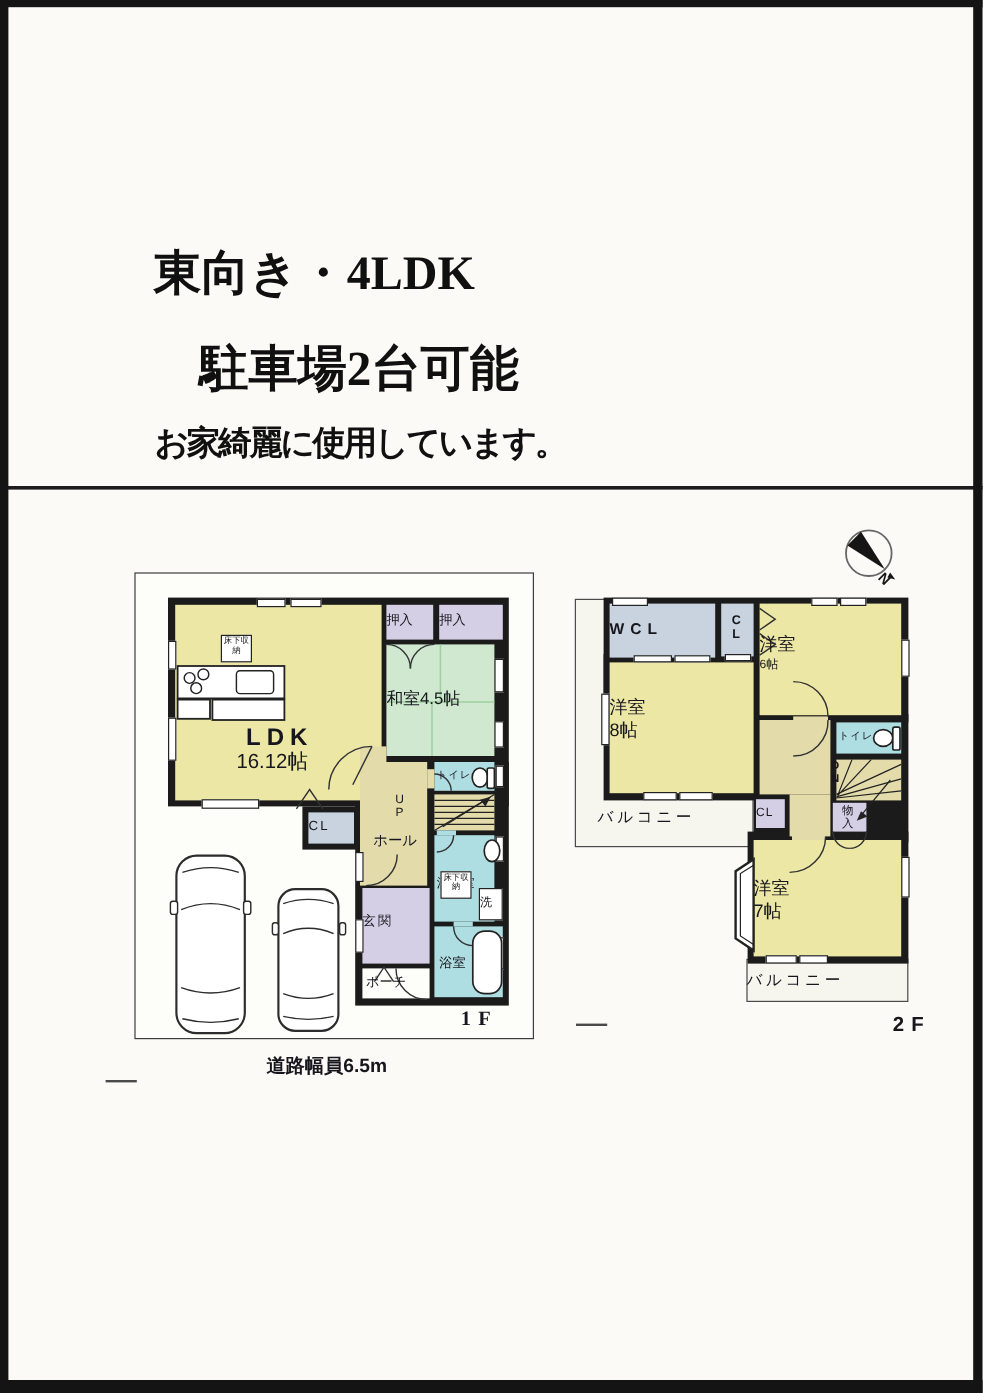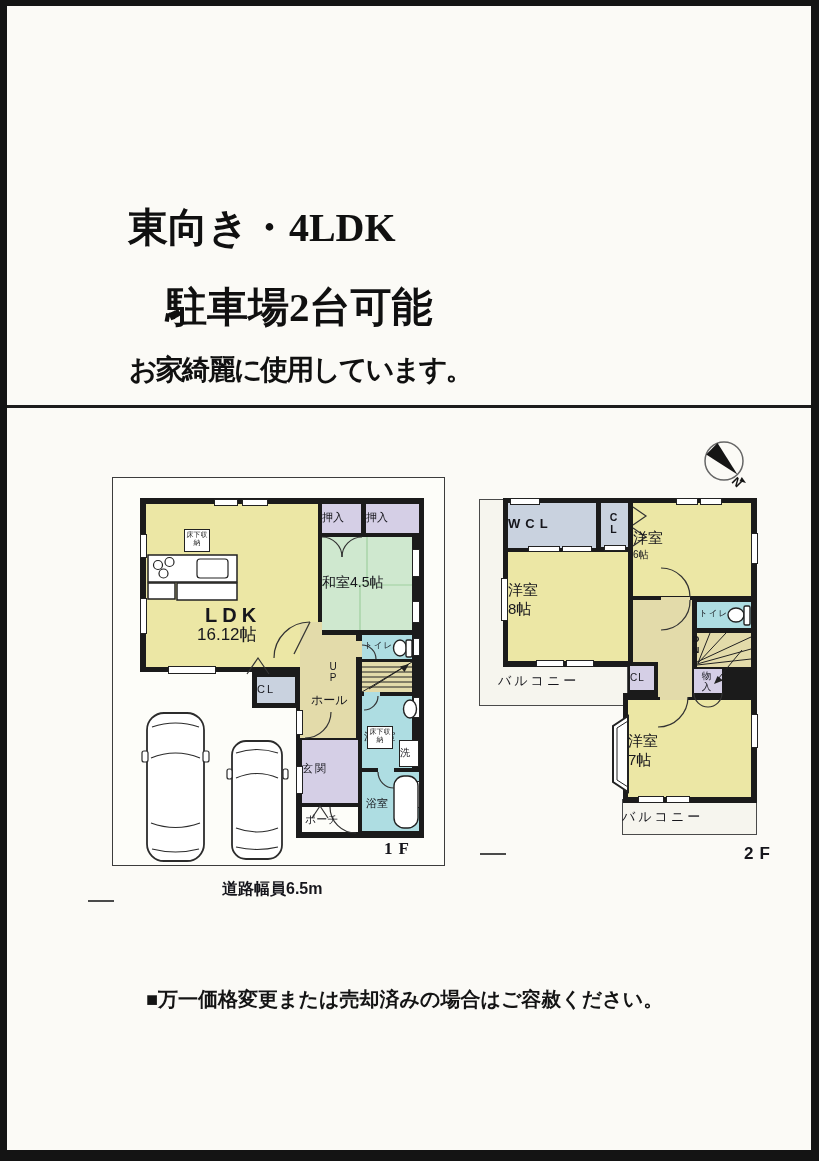--- a/index.html
+++ b/index.html
@@ -156,21 +156,20 @@
   <div class="abs lbl stack" style="left:691px;top:634px;width:10px;font-size:9.5px;font-weight:bold;">DN</div>
   <div class="abs lbl stack" style="left:701px;top:671px;width:11px;font-size:9.5px;">物入</div>
   <div class="abs lbl ctr" style="left:630px;top:672px;width:24px;font-size:10px;letter-spacing:1px;">CL</div>
   <div class="abs lbl ctr" style="left:628px;top:733px;width:123px;font-size:15px;">洋室</div>
   <div class="abs lbl ctr" style="left:628px;top:752px;width:123px;font-size:15px;">7帖</div>
   <div class="abs lbl ctr" style="left:498px;top:674px;width:120px;font-size:13px;letter-spacing:3px;">バルコニー</div>
   <div class="abs lbl ctr" style="left:622px;top:810px;width:135px;font-size:13px;letter-spacing:3px;">バルコニー</div>
   <div class="abs lbl" style="left:714px;top:845px;font-size:17px;letter-spacing:6px;font-weight:bold;margin-left:30px;">2F</div>
   <div class="abs tick" style="left:480px;top:853px;width:26px;height:2px;"></div>
 
-  <div class="abs note" style="left:146px;top:986px;">■万一価格変更または売却済みの場合はご容赦ください。</div>
 
   <svg class="overlay" width="819" height="1161" viewBox="0 0 819 1161">
 
     <g>
       <circle cx="724" cy="461" r="19" fill="none" stroke="#666" stroke-width="1.5"></circle>
       <polygon points="737.4,474.4 706.2,454.5 717.5,443.1" fill="#151515"></polygon>
       <polygon points="746,483 739.5,481.2 741.8,477" fill="#151515"></polygon>
       <text transform="translate(731,482) rotate(45)" font-size="12" font-weight="bold" font-family="Liberation Sans, sans-serif" fill="#151515">N</text>
     </g>
 

